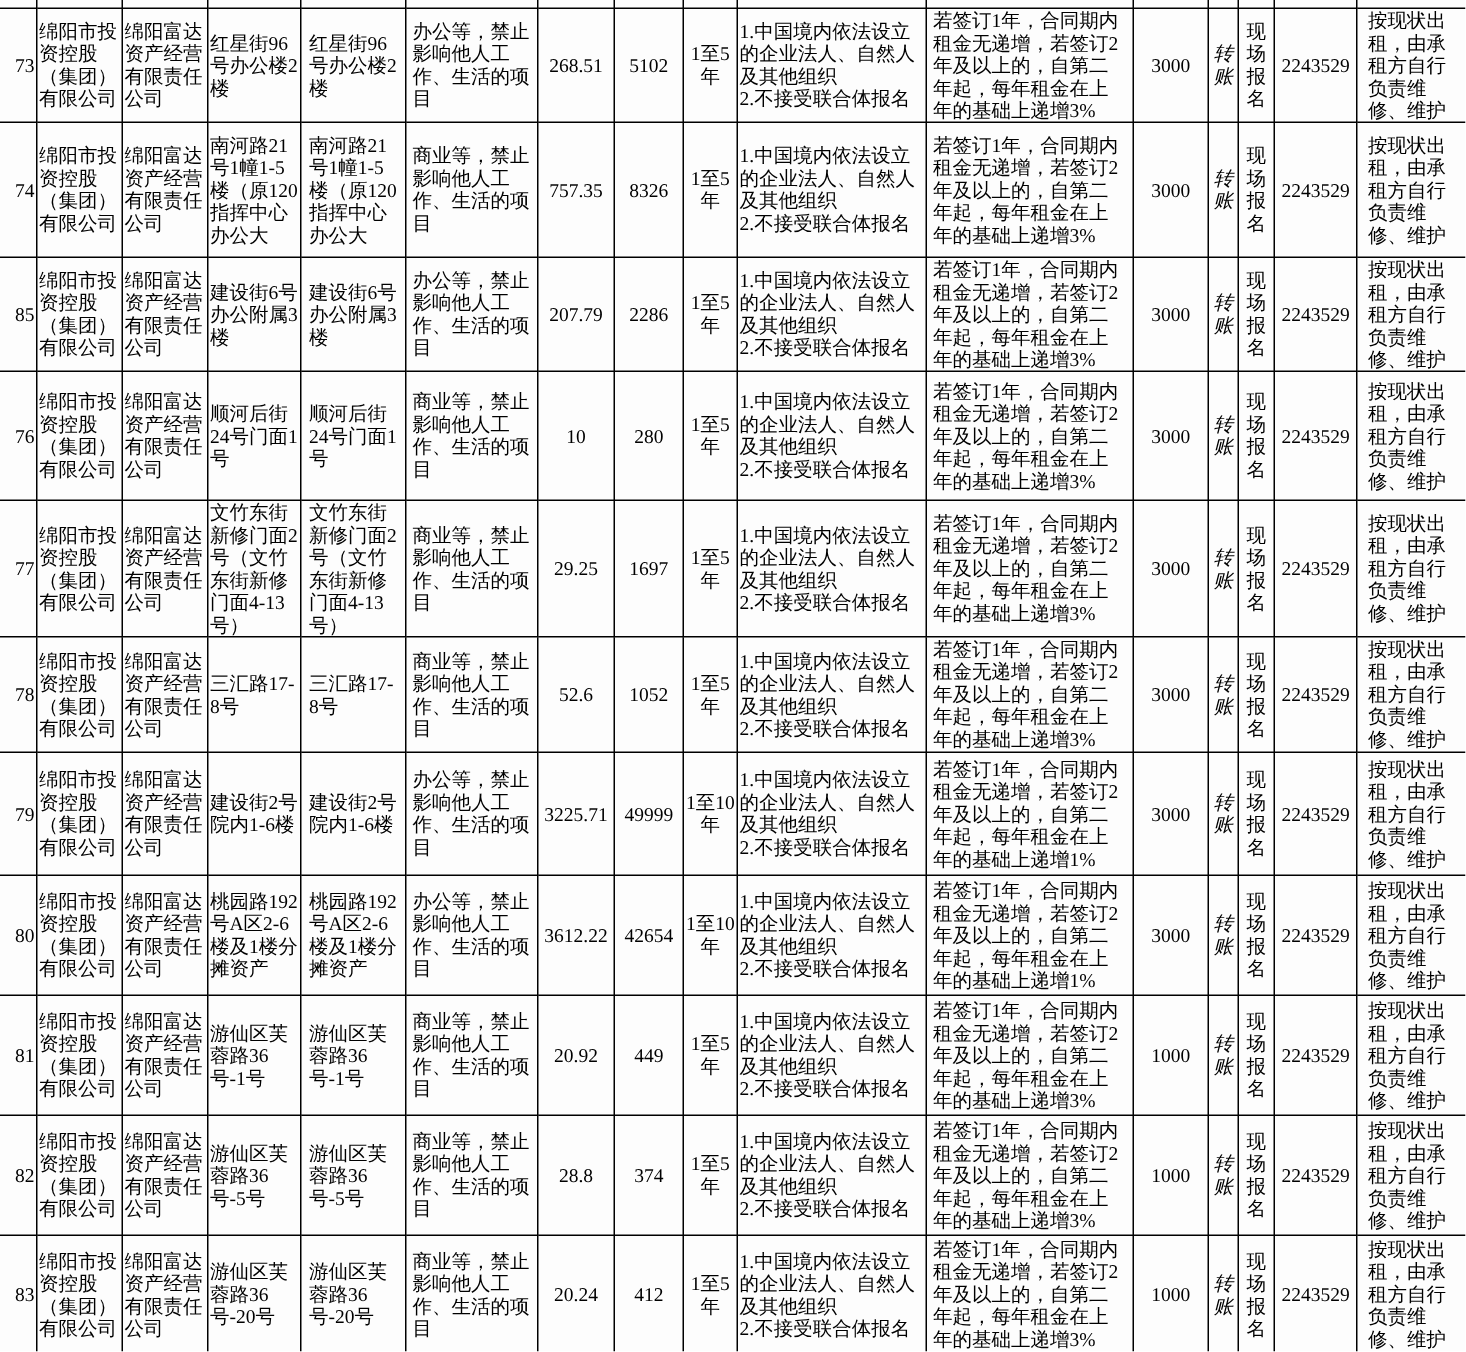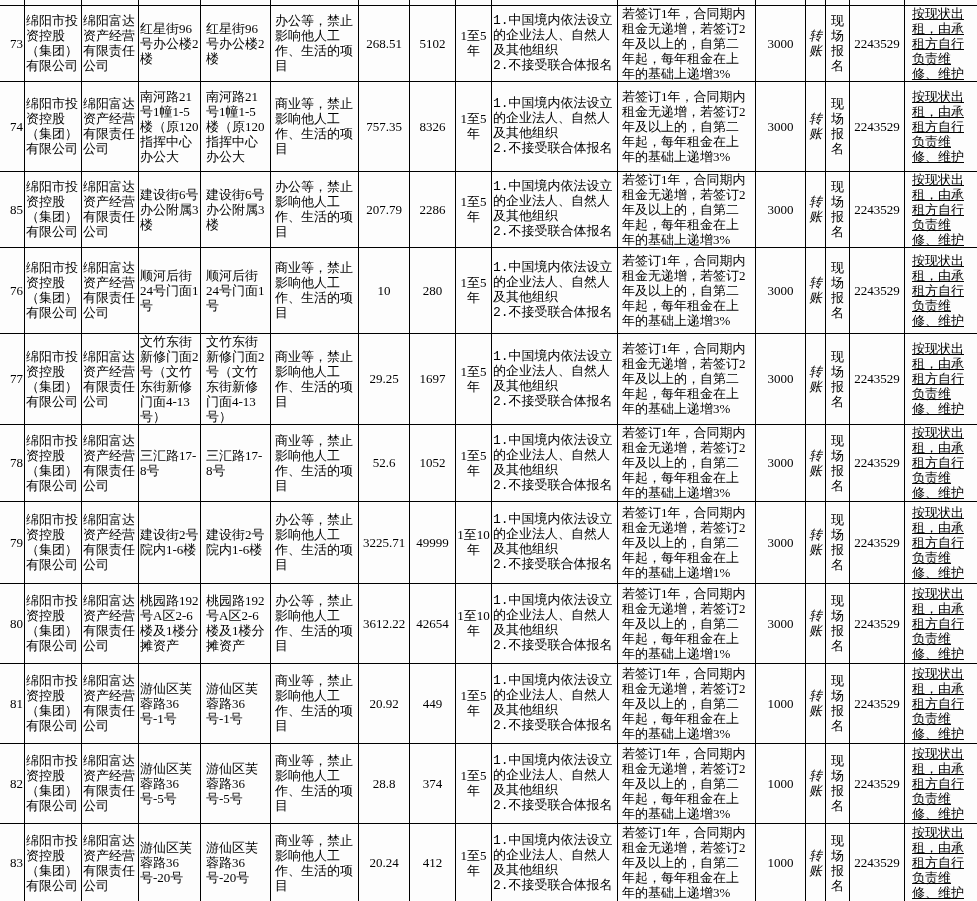--- a/index.html
+++ b/index.html
@@ -33,25 +33,25 @@
   tr.stub-row td {
     border-top: none;
     height: 5px;
   }
   .al-center { text-align: center; }
   .al-left   { text-align: left; }
   
   td.col-no            { text-align: right; }
   td.col-address2      { padding: 0 5px; }
   td.col-usage         { padding: 0 4px; }
-  td.col-qualification { padding: 0 1px; white-space: pre-wrap; font-family: Liberation Mono, monospace; }
+  td.col-qualification { padding: 0 1px; white-space: pre-wrap; }
   td.col-escalation    { padding: 0 4px; margin-left: 40px; }
   td.col-payment       { padding: 0 2px; text-align: center; font-style: italic; }
   td.col-registration  { padding: 0 2px; text-align: center; margin-left: 28px; }
-  td.col-maintenance   { padding: 0 7px; text-decoration: underline; }
+  td.col-maintenance   { padding: 0 7px; }
 </style>
 </head>
 <body>
 
 <div class="page">
   <table class="lease-table">
     <colgroup>
       <col style="width:25px">
       <col style="width:57px">
       <col style="width:57px">

